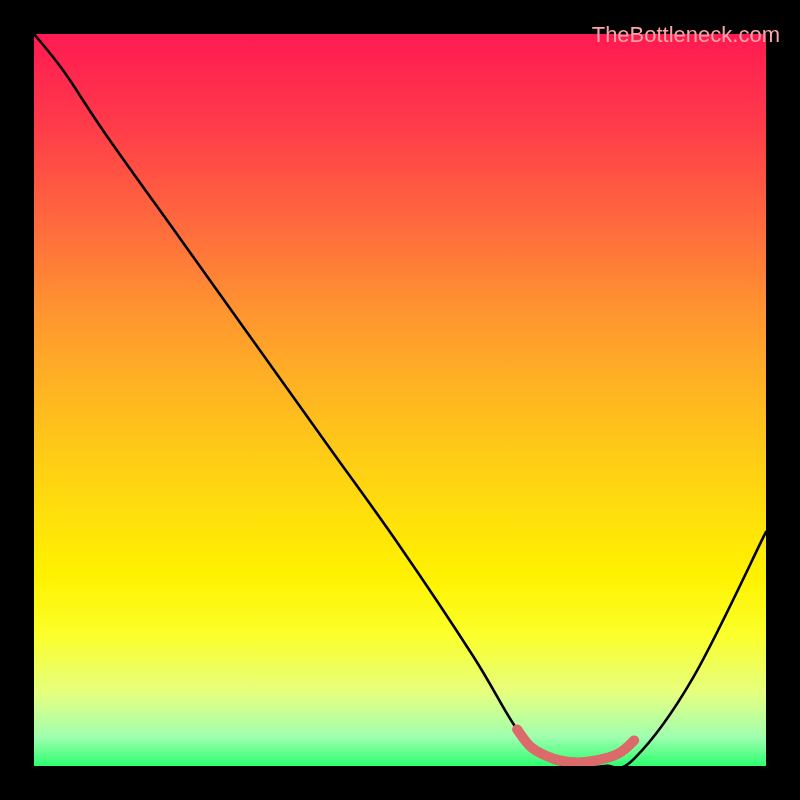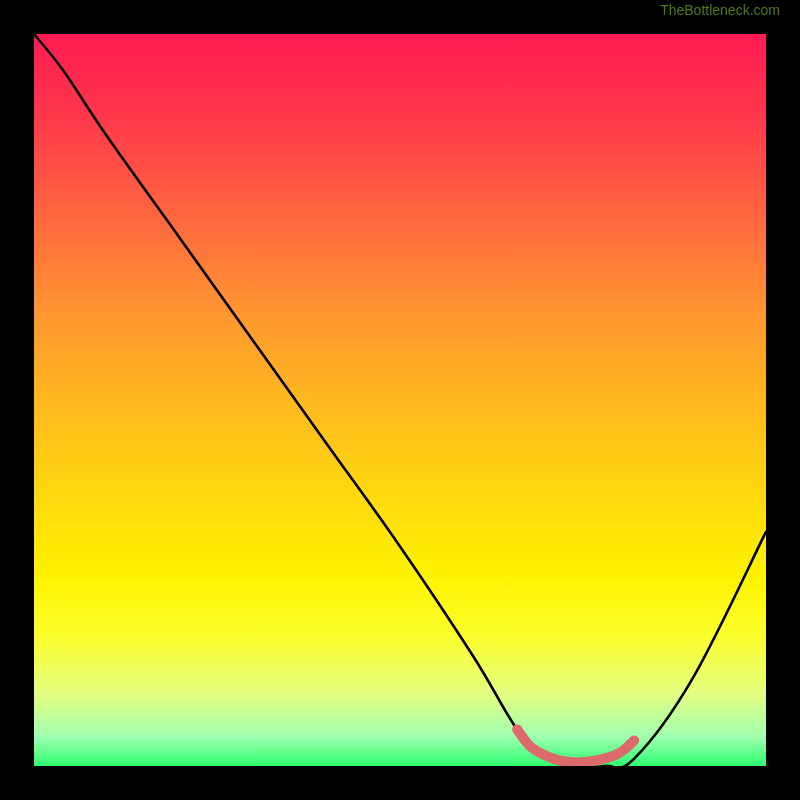--- a/index.html
+++ b/index.html
@@ -1,22 +1,22 @@
 <!DOCTYPE html>
 <html><head>
 <meta charset="utf-8">
 <style>
   * { margin: 0; padding: 0; box-sizing: border-box; }
   body { width: 800px; height: 800px; background: #000; position: relative; font-family: Arial, sans-serif; }
   .attribution {
     position: absolute;
-    top: 2px;
+    top: 22px;
     right: 20px;
-    color: #4d7c0f;
-    font-size: 14px;
+    color: #fca5a5;
+    font-size: 22px;
     font-weight: 500;
     z-index: 10;
   }
   .outer {
     width: 800px;
     height: 800px;
     background: #000;
     position: relative;
   }
   .plot-area {

